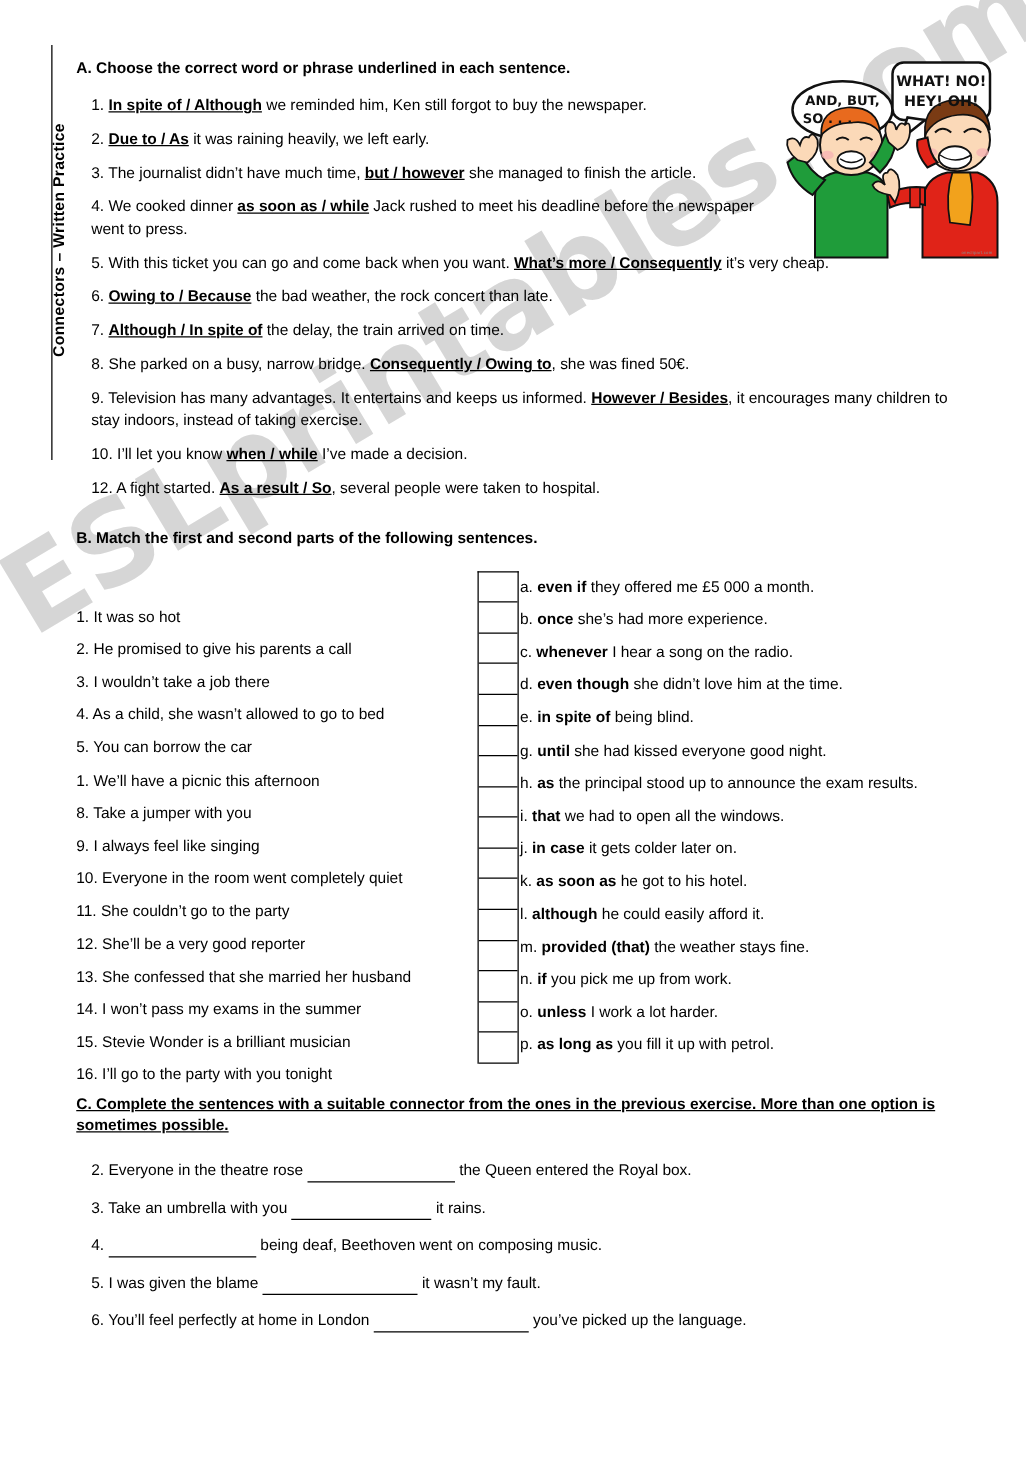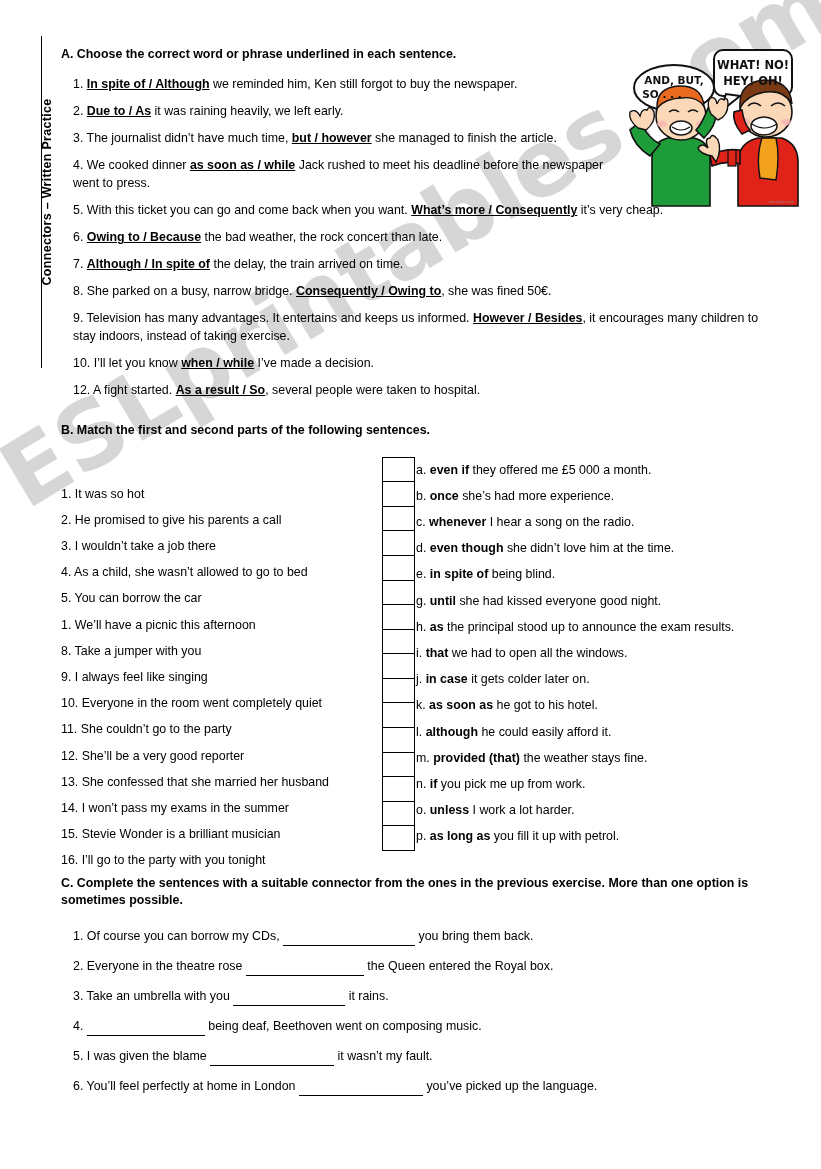--- a/index.html
+++ b/index.html
@@ -72,21 +72,21 @@
     width: 718px;
     z-index: 2;
   }
 
   .heading {
     font-size: 12.4px;
     font-weight: bold;
     line-height: 1.32;
     margin: 0 0 14px 0;
   }
-  .heading.c-head { margin-bottom: 20px; }
+  .heading.c-head { margin-bottom: 20px; text-decoration: underline; }
 
   .q {
     font-size: 12.4px;
     line-height: 1.45;
     margin: 0 0 9px 12px;
   }
   .q b, .sel {
     font-weight: bold;
     text-decoration: underline;
   }
@@ -337,21 +337,20 @@
               <div class="left-item">16. I’ll go to the party with you tonight</div>
               <div class="right-item"><span>p.</span> <b>as long as</b><span> you fill it up with petrol.</span></div>
             </div>
           </div>
       </div>
     </div>
 
     <div class="secC">
       <p class="heading c-head">C. Complete the sentences with a suitable connector from the ones in the previous exercise. More than one option is sometimes possible.</p>
       <div id="secC-items">
-          <p class="q"><span>1.</span> <span>Of course you can borrow my CDs, </span><span class="blank b1"></span><span> you bring them back.</span></p>
           <p class="q"><span>2.</span> <span>Everyone in the theatre rose </span><span class="blank b2"></span><span> the Queen entered the Royal box.</span></p>
           <p class="q"><span>3.</span> <span>Take an umbrella with you </span><span class="blank b3"></span><span> it rains.</span></p>
           <p class="q"><span>4.</span> <span></span><span class="blank b4"></span><span> being deaf, Beethoven went on composing music.</span></p>
           <p class="q"><span>5.</span> <span>I was given the blame </span><span class="blank b5"></span><span> it wasn’t my fault.</span></p>
           <p class="q"><span>6.</span> <span>You’ll feel perfectly at home in London </span><span class="blank b6"></span><span> you’ve picked up the language.</span></p>
         </div>
     </div>
 
   </div>
 </div>

